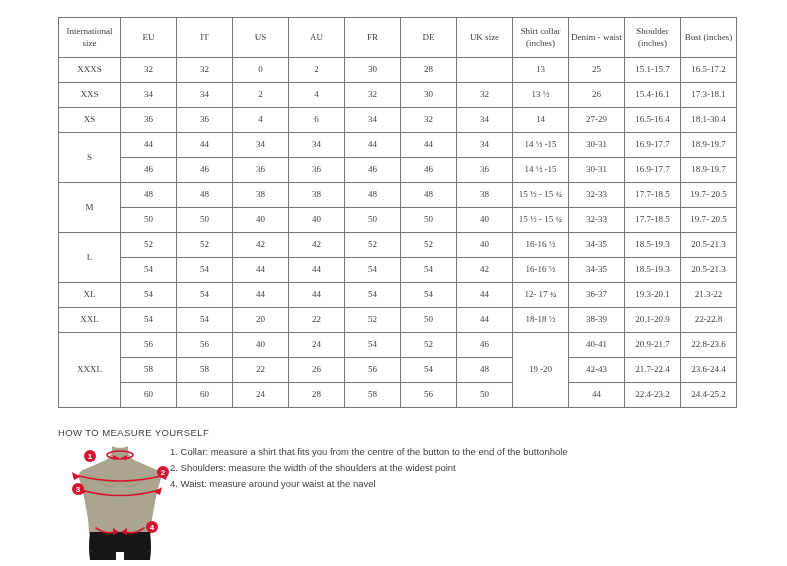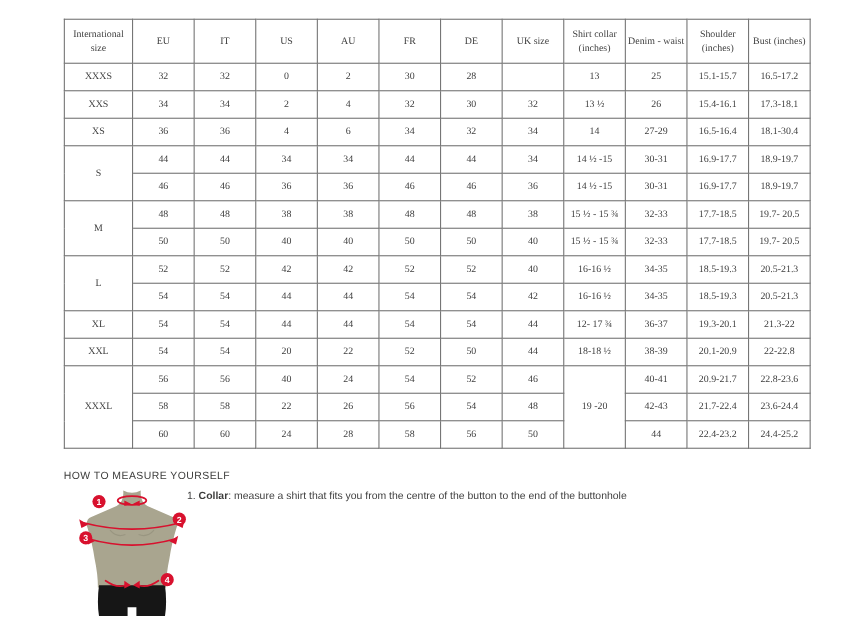--- a/index.html
+++ b/index.html
@@ -42,21 +42,21 @@
     fill:#ffffff;font-size:8px;font-weight:700;
     font-family:"Liberation Sans", sans-serif;text-anchor:middle;
   }
   .steps{
     position:absolute;left:170px;top:444px;
     list-style:none;
   }
   .steps li{
     font-size:9.5px;line-height:16px;color:#3f3f3f;white-space:nowrap;
   }
-  .steps li b{font-weight:700;color:#3c3c3b;}
+  .steps li b{font-weight:400;color:#3c3c3b;}
 </style>
 </head>
 <body>
 
 <div class="page">
 
   <table class="size-table">
     <colgroup>
       <col style="width:62px">
         <col style="width:56px">
@@ -318,15 +318,17 @@
       <text class="marker-num" x="8" y="48">3</text>
     </g>
     <g>
       <circle class="marker-circle" cx="82" cy="83" r="6"></circle>
       <text class="marker-num" x="82" y="86">4</text>
     </g>
   </svg>
 
   <ol class="steps" id="measure-steps">
       <li>1. <b>Collar</b>: measure a shirt that fits you from the centre of the button to the end of the buttonhole</li>
+      <li>2. <b>Shoulders</b>: measure the width of the shoulders at the widest point</li>
+      <li>4. <b>Waist</b>: measure around your waist at the navel</li>
     </ol>
 
 </div>
 
 </body></html>

